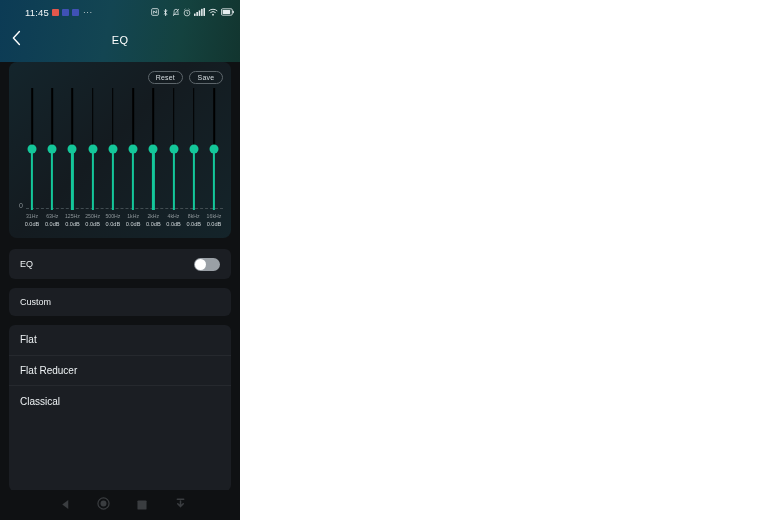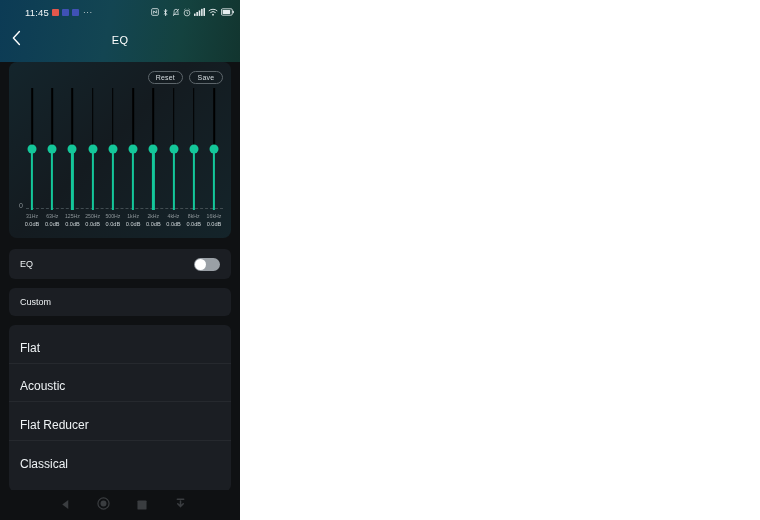--- a/index.html
+++ b/index.html
@@ -285,25 +285,24 @@
     background: #1b1e23;
     border-radius: 6px;
     overflow: hidden;
   }
   .preset-item {
     height: 30.6px;
     display: flex;
     align-items: center;
     padding: 4px 11px;
     color: #eef2f4;
-    font-size: 12px;
+    font-size: 10px;
     box-sizing: border-box;
     border-bottom: 1px solid #26292e;
     cursor: pointer;
-    margin-top: 8px;
   }
   .preset-item:last-child { border-bottom: none; }
 
   
   .navbar {
     position: absolute;
     left: 0; bottom: 0;
     width: 240px; height: 30px;
     background: #0f1113;
     display: flex;
@@ -527,21 +526,20 @@
       <div class="knob-sw"></div>
     </div>
   </div>
 
   <div class="row-card custom-row">
     <span class="row-label">Custom</span>
   </div>
 
   <div class="preset-card" id="preset-list">
       <div class="preset-item">Flat</div>
-      <div class="preset-item">Acoustic</div>
       <div class="preset-item">Flat Reducer</div>
       <div class="preset-item">Classical</div>
     </div>
 
   <div class="navbar">
     <div class="nav-btn">
       <span>
         <svg width="11" height="11" viewBox="0 0 12 12">
             <path d="M9 1L2.5 6 9 11z" fill="#3a3d40"></path>
           </svg>

